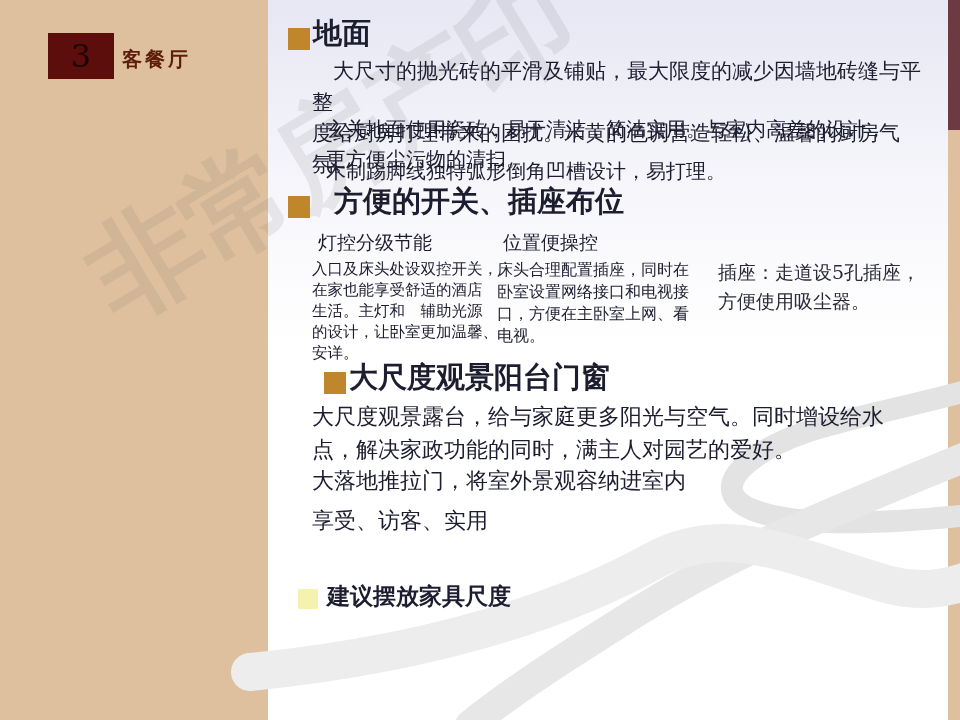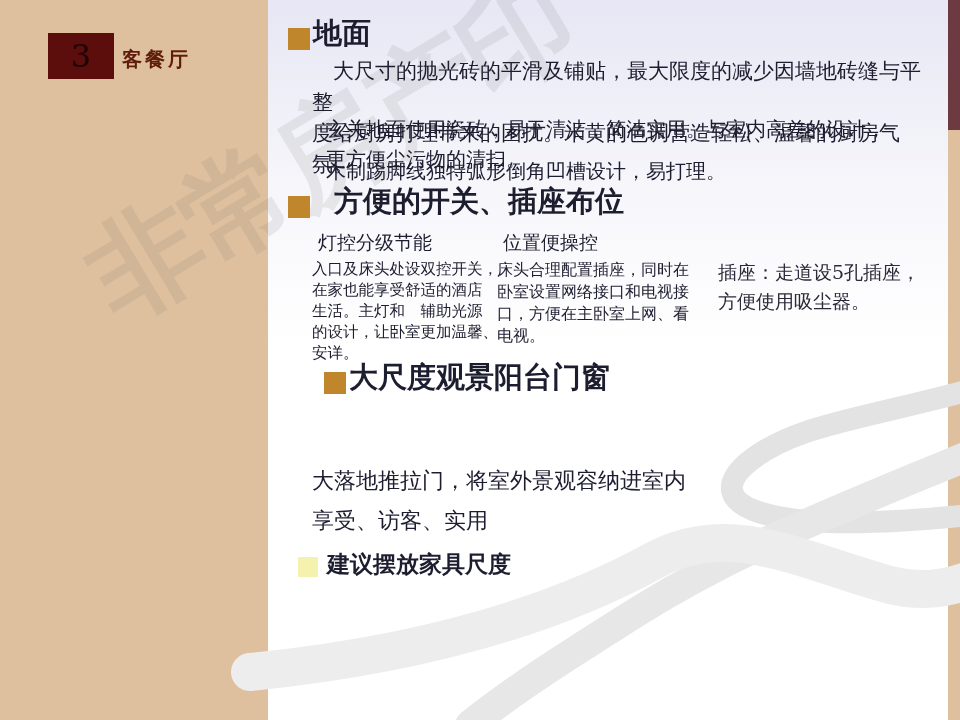--- a/index.html
+++ b/index.html
@@ -113,21 +113,23 @@
 卧室设置网络接口和电视接
 口，方便在主卧室上网、看
 电视。</div>
   <div class="txt side-note">插座：走道设5孔插座，
 方便使用吸尘器。</div>
 
   <div class="sec-heading" style="left:276px;top:362px;padding-left:48px;">
     <span class="bullet"></span>
     <span>大尺度观景阳台门窗</span>
   </div>
+  <div class="txt balcony-p1">大尺度观景露台，给与家庭更多阳光与空气。同时增设给水
+点，解决家政功能的同时，满主人对园艺的爱好。</div>
   <div class="txt balcony-p2">大落地推拉门，将室外景观容纳进室内</div>
   <div class="txt balcony-p3">享受、访客、实用</div>
 
-  <div class="sec-heading furniture-heading" style="left:298px;top:552px;">
+  <div class="sec-heading furniture-heading" style="left:298px;top:584px;">
     <span class="bullet pale"></span>
     <span>建议摆放家具尺度</span>
   </div>
 
 </div>
 
 </body></html>

